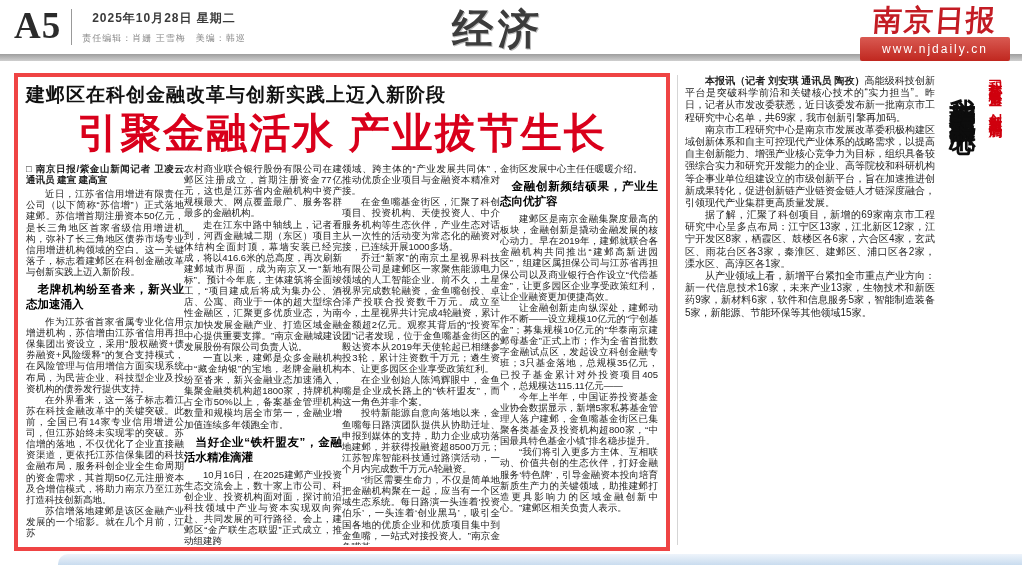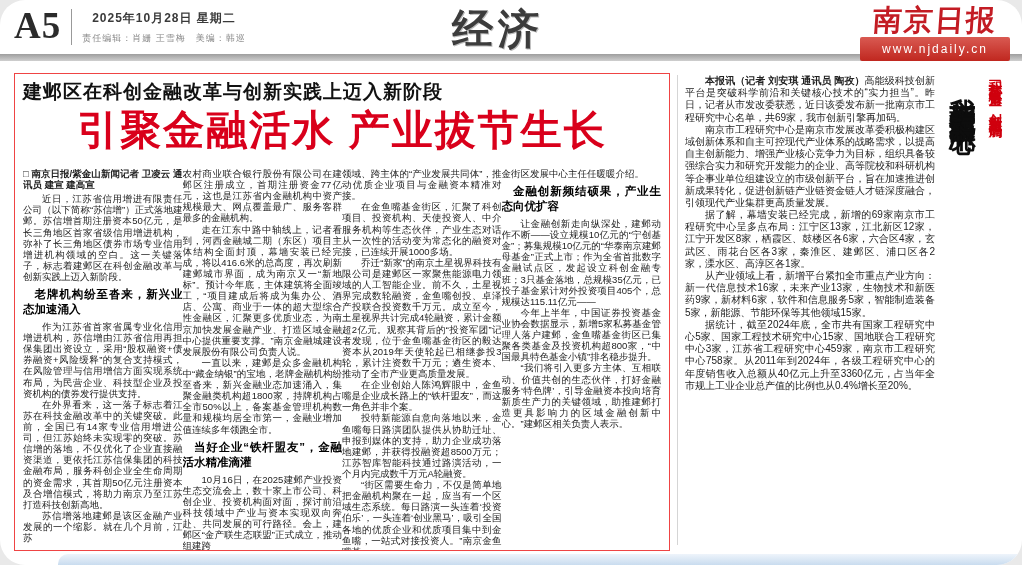--- a/index.html
+++ b/index.html
@@ -1,41 +1,40 @@
 <!DOCTYPE html>
 <html><head>
 <meta charset="utf-8">
 <style>
   * { margin:0; padding:0; box-sizing:border-box; }
   html,body { background:#e9e9e9; }
   .page {
     position:relative; width:1022px; height:565px; background:#ffffff;
     font-family:"Liberation Sans", sans-serif; color:#1c1c1c; overflow:hidden;
     margin:0 auto;
-    border-radius:25px;
   }
   
   .masthead { position:relative; height:54px; }
   .mh-left { position:absolute; left:14px; top:6px; display:flex; align-items:flex-start; }
   .page-no { font-family:"Liberation Serif", serif; font-weight:bold; font-size:37px; line-height:40px; color:#2b2b2b; letter-spacing:1px; }
   .mh-divider { width:1px; height:36px; background:#999; margin:3px 10px 0 10px; }
   .mh-meta { padding-top:4px; }
   .mh-date { font-size:12px; font-weight:bold; color:#3a3a3a; letter-spacing:1px;text-align:center; }
   .mh-editors { font-size:9px; color:#8a8a8a; margin-top:5px; letter-spacing:1px; }
   .mh-section { position:absolute; left:452px; top:2px; font-size:41px; font-weight:bold; color:#3c3c3c; letter-spacing:5px; text-shadow:1px 1px 0 #bbb; }
   .mh-logo { position:absolute; right:12px; top:4px; width:150px; text-align:center; }
   .logo-text { font-family:"Liberation Serif", serif; font-weight:bold; font-size:29px; color:#c31c24; letter-spacing:2px; transform:skewX(-4deg); line-height:32px; }
   .logo-url { margin-top:1px; background:linear-gradient(#d95a52,#c0271f); color:#fff; font-size:12px; letter-spacing:2px; padding:5px 0; border-radius:2px; }
   .grey-bar { height:7px; background:linear-gradient(#9e9e9e,#cfcfcf); }
   
   .content { display:flex; padding:12px 8px 0 14px; }
   
-  .main-article { width:656px; border:1px solid #ef4444; padding:5px 8px 6px 8px; height:478px; }
+  .main-article { width:656px; border:4px solid #ef4444; padding:5px 8px 6px 8px; height:478px; }
   .kicker { font-size:19px; font-weight:bold; color:#111; letter-spacing:1px; }
-  .headline { font-size:41px; font-weight:bold; color:#d9001b; text-align:center; letter-spacing:2px; line-height:46px; margin:2px 0 15px 0; }
+  .headline { font-size:41px; font-weight:bold; color:#d9001b; text-align:center; letter-spacing:2px; line-height:46px; margin:2px 0 7px 0; }
   .columns { display:flex; height:382px; overflow:hidden; }
   .col { flex:1; font-size:9.5px; line-height:1.17; text-align:justify; color:#222; overflow:hidden; }
   .blk-by { font-weight:bold; font-size:9.5px; margin-bottom:3px; }
   .blk-p { text-indent:2em; }
   .blk-pc { text-indent:0; }
   .blk-h { font-weight:bold; font-size:11.5px; line-height:1.3; margin:5px 0 4px 0; text-indent:1em; color:#000; }
   
   .article-divider { width:1px; background:#d5d5d5; margin:2px 7px 14px 7px; }
   
   .side-article { flex:1; display:flex; padding-top:2px; height:486px; }
@@ -93,44 +92,44 @@
           <div class="col">
             <div class="blk-pc">农村商业联合银行股份有限公司在建邺区注册成立，首期注册资金77亿元，这也是江苏省内金融机构中资产规模最大、网点覆盖最广、服务客群最多的金融机构。</div>
             <div class="blk-p">走在江东中路中轴线上，记者看到，河西金融城二期（东区）项目主体结构全面封顶，幕墙安装已经完成，将以416.6米的总高度，再次刷新建邺城市界面，成为南京又一“新地标”。预计今年底，主体建筑将全面竣工，“项目建成后将成为集办公、酒店、公寓、商业于一体的超大型综合性金融区，汇聚更多优质业态，为南京加快发展金融产业、打造区域金融中心提供重要支撑。”南京金融城建设发展股份有限公司负责人说。</div>
             <div class="blk-p">一直以来，建邺是众多金融机构中“藏金纳银”的宝地，老牌金融机构纷至沓来，新兴金融业态加速涌入，集聚金融类机构超1800家，持牌机构占全市50%以上，备案基金管理机构数量和规模均居全市第一，金融业增加值连续多年领跑全市。</div>
             <div class="blk-h">当好企业“铁杆盟友”，金融活水精准滴灌</div>
             <div class="blk-p">10月16日，在2025建邺产业投资生态交流会上，数十家上市公司、科创企业、投资机构面对面，探讨前沿科技领域中产业与资本实现双向奔赴、共同发展的可行路径。会上，建邺区“金产联生态联盟”正式成立，推动组建跨</div>
           </div>
           <div class="col">
             <div class="blk-pc">领域、跨主体的“产业发展共同体”，推动优质企业项目与金融资本精准对接。</div>
             <div class="blk-p">在金鱼嘴基金街区，汇聚了科创项目、投资机构、天使投资人、中介服务机构等生态伙伴，产业生态对话从一次性的活动变为常态化的融资对接，已连续开展1000多场。</div>
-            <div class="blk-p">乔迁“新家”的南京土星视界科技有限公司是建邺区一家聚焦能源电力领域的人工智能企业。前不久，土星视界完成数轮融资，金鱼嘴创投、卓泽产投联合投资数千万元。成立至今，土星视界共计完成4轮融资，累计金额超2亿元。观察其背后的“投资军团”记者发现，位于金鱼嘴基金街区的毅达资本从2019年天使轮起已相继参投3轮，累计注资数千万元；遴生资本、推动了全市产业更高质量发展。</div>
+            <div class="blk-p">乔迁“新家”的南京土星视界科技有限公司是建邺区一家聚焦能源电力领域的人工智能企业。前不久，土星视界完成数轮融资，金鱼嘴创投、卓泽产投联合投资数千万元。成立至今，土星视界共计完成4轮融资，累计金额超2亿元。观察其背后的“投资军团”记者发现，位于金鱼嘴基金街区的毅达资本从2019年天使轮起已相继参投3轮，累计注资数千万元；遴生资本、让更多园区企业享受政策红利。</div>
             <div class="blk-p">在企业创始人陈鸿辉眼中，金鱼嘴是企业成长路上的“铁杆盟友”，而这一角色并非个案。</div>
             <div class="blk-p">投特新能源自意向落地以来，金鱼嘴每日路演团队提供从协助迁址、申报到媒体的支持，助力企业成功落地建邺，并获得投融资超8500万元；江苏智库智能科技通过路演活动，一个月内完成数千万元A轮融资。</div>
             <div class="blk-p">“街区需要生命力，不仅是简单地把金融机构聚在一起，应当有一个区域生态系统。每日路演一头连着‘投资伯乐’，一头连着‘创业黑马’，吸引全国各地的优质企业和优质项目集中到金鱼嘴，一站式对接投资人。”南京金鱼嘴基</div>
           </div>
           <div class="col">
             <div class="blk-pc">金街区发展中心主任任暖暖介绍。</div>
             <div class="blk-h">金融创新频结硕果，产业生态向优扩容</div>
+            <div class="blk-p">建邺区是南京金融集聚度最高的板块，金融创新是撬动金融发展的核心动力。早在2019年，建邺就联合各金融机构共同推出“建邺高新进园区”，组建区属担保公司与江苏省再担保公司以及商业银行合作设立“代偿基金”，让更多园区企业享受政策红利，让企业融资更加便捷高效。</div>
             <div class="blk-p">让金融创新走向纵深处，建邺动作不断——设立规模10亿元的“宁创基金”；募集规模10亿元的“华泰南京建邺母基金”正式上市；作为全省首批数字金融试点区，发起设立科创金融专班；3只基金落地，总规模35亿元，已投子基金累计对外投资项目405个，总规模达115.11亿元——</div>
             <div class="blk-p">今年上半年，中国证券投资基金业协会数据显示，新增5家私募基金管理人落户建邺，金鱼嘴基金街区已集聚各类基金及投资机构超800家，“中国最具特色基金小镇”排名稳步提升。</div>
             <div class="blk-p">“我们将引入更多方主体、互相联动、价值共创的生态伙伴，打好金融服务‘特色牌’，引导金融资本投向培育新质生产力的关键领域，助推建邺打造更具影响力的区域金融创新中心。”建邺区相关负责人表示。</div>
           </div>
         </div>
     </section>
 
     <div class="article-divider"></div>
 
     <aside class="side-article">
       <div class="side-body" id="side-paragraphs">
           <p><b>本报讯（记者 刘安琪 通讯员 陶孜）</b>高能级科技创新平台是突破科学前沿和关键核心技术的“实力担当”。昨日，记者从市发改委获悉，近日该委发布新一批南京市工程研究中心名单，共69家，我市创新引擎再加码。</p>
           <p>南京市工程研究中心是南京市发展改革委积极构建区域创新体系和自主可控现代产业体系的战略需求，以提高自主创新能力、增强产业核心竞争力为目标，组织具备较强综合实力和研究开发能力的企业、高等院校和科研机构等企事业单位组建设立的市级创新平台，旨在加速推进创新成果转化，促进创新链产业链资金链人才链深度融合，引领现代产业集群更高质量发展。</p>
-          <p>据了解，幕墙安装已经完成，新增的69家南京市工程研究中心呈多点布局：江宁区13家，江北新区12家，江宁开发区8家，栖霞区、鼓楼区各6家，六合区4家，玄武区、雨花台区各3家，秦淮区、建邺区、浦口区各2家，溧水区、高淳区各1家。</p>
+          <p>据了解，汇聚了科创项目，新增的69家南京市工程研究中心呈多点布局：江宁区13家，江北新区12家，江宁开发区8家，栖霞区、鼓楼区各6家，六合区4家，玄武区、雨花台区各3家，秦淮区、建邺区、浦口区各2家，溧水区、高淳区各1家。</p>
           <p>从产业领域上看，新增平台紧扣全市重点产业方向：新一代信息技术16家，未来产业13家，生物技术和新医药9家，新材料6家，软件和信息服务5家，智能制造装备5家，新能源、节能环保等其他领域15家。</p>
-          <p>据统计，截至2024年底，全市共有国家工程研究中心5家、国家工程技术研究中心15家、国地联合工程研究中心3家，江苏省工程研究中心459家，南京市工程研究中心758家。从2011年到2024年，各级工程研究中心的年度销售收入总额从40亿元上升至3360亿元，占当年全市规上工业企业总产值的比例也从0.4%增长至20%。</p>
         </div>
       <div class="side-headline">我市新增六十九家市级工程研究中心</div>
       <div class="side-kicker">积蓄「硬核力量」，创新引擎再加码</div>
     </aside>
 
   </main>
 
   <div class="bottom-band"></div>
 
 </div>

